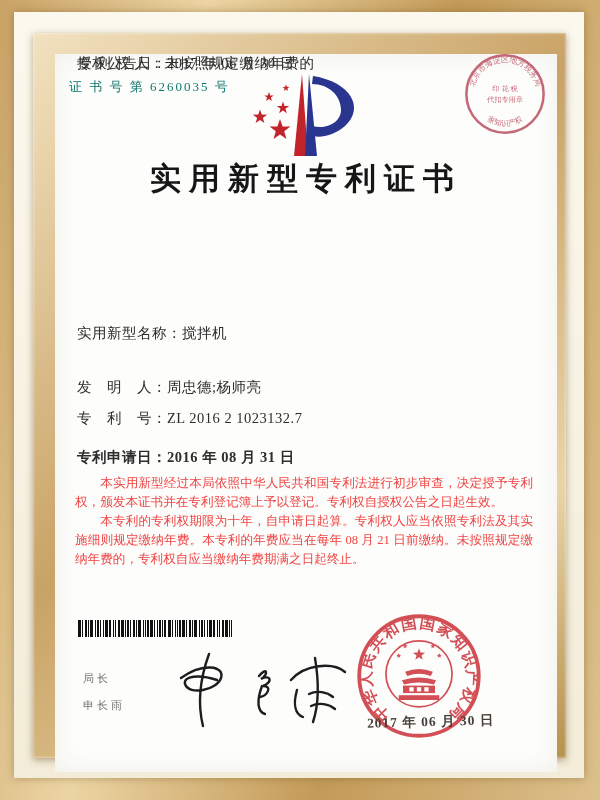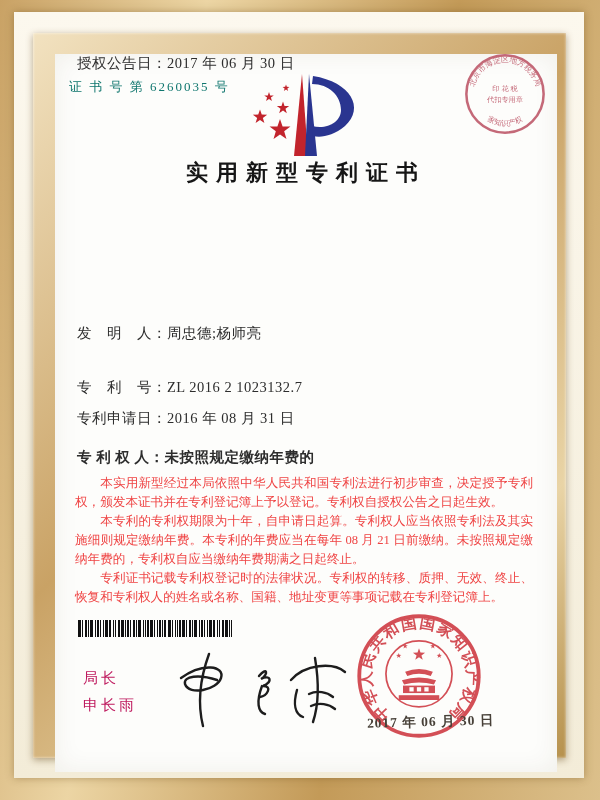--- a/index.html
+++ b/index.html
@@ -15,35 +15,35 @@
     background:linear-gradient(135deg,#f2e2c0,#c9a265 45%,#e9d4a6 78%,#b6914d);
     box-shadow:inset 0 0 3px rgba(255,255,255,.7),0 2px 7px rgba(95,65,15,.45);}
   .paper{position:absolute;left:55px;top:54px;right:43px;bottom:28px;
     background:#fdfdfb;box-shadow:inset 0 0 26px rgba(70,50,15,.07);}
   
   .cert-number{position:absolute;left:14px;top:24px;font-size:13px;
     letter-spacing:2px;color:#0f766e;}
   .logo{position:absolute;left:178px;top:14px;width:154px;height:92px;}
   .tax-seal{position:absolute;left:408px;top:-2px;width:84px;height:84px;opacity:.82;}
   .cert-title{position:absolute;left:0;top:104px;width:100%;text-align:center;
-    font-size:22px;font-weight:700;letter-spacing:8px;color:#161616;}
+    font-size:31px;font-weight:700;letter-spacing:8px;color:#161616;}
   .field-row{position:absolute;left:22px;font-size:14.5px;color:#2d2d2d;
     letter-spacing:.5px;white-space:nowrap;}
   .field-row:nth-of-type(1){top:184px;}
   .field-row:nth-of-type(2){top:232px;}
   .field-row:nth-of-type(3){top:270px;}
   .field-row:nth-of-type(4){top:324px;}
   .field-row:nth-of-type(5){top:355px;}
   .field-row:nth-of-type(6){top:394px;font-weight:bold;}
   .body-text{position:absolute;left:20px;right:24px;top:420px;
     font-size:12.6px;line-height:19px;text-align:justify;color:#ef4444;}
   .body-text p{margin:0;text-indent:2em;}
   .barcode{position:absolute;left:23px;top:566px;width:154px;height:17px;}
-  .director{position:absolute;left:28px;top:611px;font-size:15px;
-    letter-spacing:3px;color:#be185d;line-height:27px;}
+  .director{position:absolute;left:28px;top:611px;font-size:11px;
+    letter-spacing:3px;color:#737373;line-height:27px;}
   .signature{position:absolute;left:108px;top:592px;width:210px;height:92px;}
   .office-seal{position:absolute;left:300px;top:558px;width:128px;height:128px;opacity:.9;}
   .date-stamp{position:absolute;left:312px;top:659px;font-size:13.5px;font-weight:700;
     color:#474038;letter-spacing:1px;transform:rotate(-1.5deg);white-space:nowrap;}
   .seal-text{font-family:"Liberation Serif",serif;}
 </style>
 </head>
 <body>
 
 <div class="stage">
@@ -81,39 +81,41 @@
       <text font-size="9" fill="#b8495c">
         <textPath href="#taxBot" startOffset="50%" text-anchor="middle">国家知识产权局</textPath>
       </text>
       <text x="50" y="47" font-size="8.6" fill="#b8495c" text-anchor="middle">印 花 税</text>
       <text x="50" y="59" font-size="8.6" fill="#b8495c" text-anchor="middle">代扣专用章</text>
     </svg>
 
     <div class="cert-title">实用新型专利证书</div>
 
     <div class="field-row">
+      <span>实用新型名称：</span><span>搅拌机</span>
+    </div>
+    <div class="field-row">
       <span>发　明　人：</span><span>周忠德;杨师亮</span>
     </div>
     <div class="field-row">
       <span>专　利　号：</span><span>ZL 2016 2 1023132.7</span>
     </div>
     <div class="field-row">
       <span>专利申请日：</span><span>2016 年 08 月 31 日</span>
     </div>
     <div class="field-row">
       <span>专 利 权 人：</span><span>未按照规定缴纳年费的</span>
     </div>
     <div class="field-row">
       <span>授权公告日：</span><span>2017 年 06 月 30 日</span>
     </div>
 
     <div class="body-text">
       <p>本实用新型经过本局依照中华人民共和国专利法进行初步审查，决定授予专利权，颁发本证书并在专利登记簿上予以登记。专利权自授权公告之日起生效。</p>
       <p>本专利的专利权期限为十年，自申请日起算。专利权人应当依照专利法及其实施细则规定缴纳年费。本专利的年费应当在每年 08 月 21 日前缴纳。未按照规定缴纳年费的，专利权自应当缴纳年费期满之日起终止。</p>
-      <p>专利证书记载专利权登记时的法律状况。专利权的转移、质押、无效、终止、恢复和专利权人的姓名或名称、国籍、地址变更等事项记载在专利登记簿上。</p>
     </div>
 
     <svg class="barcode" viewBox="0 0 154 17" preserveAspectRatio="none">
       <path d="M0,8.5 H154" stroke="#111" stroke-width="17" stroke-dasharray="3 1 1 2 2 1 1 1 3 2 1 1 2 1 1 2 1 1 3 1 2 2 1 1 1 2 2 1 3 1 1 1 2 1 1 2 2 1 1 1 3 2 1 1 1 1 2 1 3 1 1 2 1 1 2 1 1 1 2 2 3 1 1 2 1 1 1 1 2 1"></path>
     </svg>
 
     <div class="director">
       <div>局长</div>
       <div>申长雨</div>
     </div>

